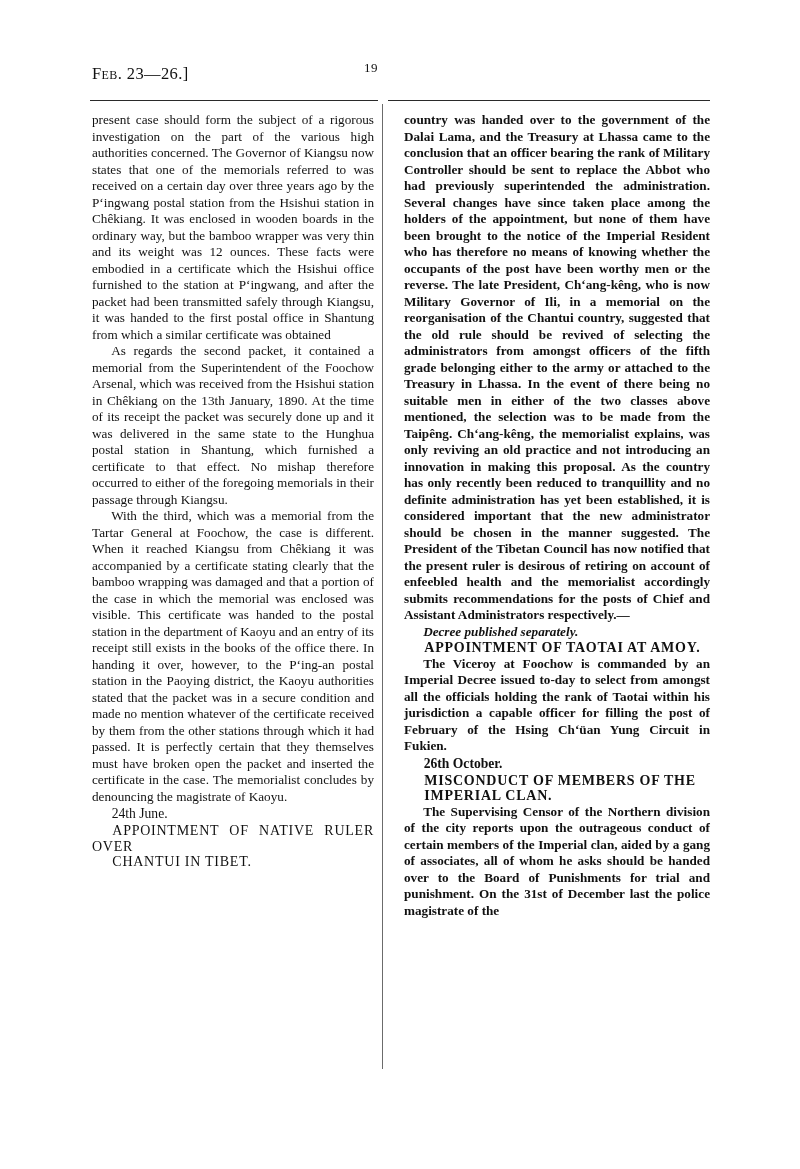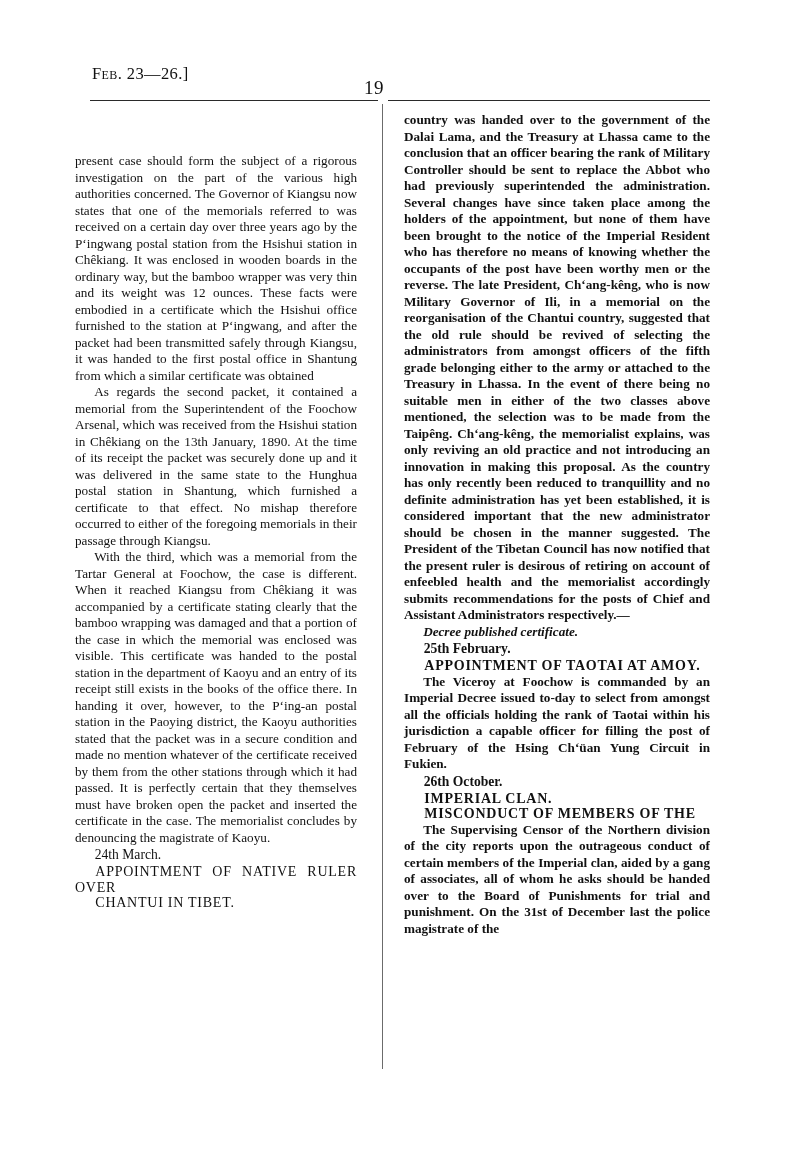--- a/index.html
+++ b/index.html
@@ -37,23 +37,22 @@
     top: 0;
     font-size: 16.5px;
     letter-spacing: 0.4px;
     white-space: nowrap;
     font-variant: small-caps;
   }
   .runhead-page {
     position: absolute;
     left: 272px;
     top: -4px;
-    font-size: 19px;
+    font-size: 13px;
     letter-spacing: 0.5px;
-    margin-top: 17px;
   }
 
   
   .toprule {
     position: absolute;
     top: 100px;
     height: 1px;
     background: #2a2a2a;
   }
   .toprule.left  { left: 90px;  width: 288px; }
@@ -73,21 +72,21 @@
   .col {
     position: absolute;
     top: 112px;
     font-size: 13.2px;
     line-height: 16.5px;
     text-align: justify;
     text-justify: inter-word;
     -webkit-hyphens: none;
     hyphens: none;
   }
-  .col.left  { left: 75px;  width: 282px; margin-top: 41px; }
+  .col.left  { left: 92px;  width: 282px; }
   .col.right { left: 404px; width: 306px; font-weight: bold; }
 
   .col p {
     margin: 0;
     text-indent: 1.45em;
     text-align: justify;
   }
   .col p.noindent { text-indent: 0; }
 
   
@@ -129,33 +128,32 @@
 
   <div class="toprule left"></div>
   <div class="toprule right"></div>
   <div class="colrule"></div>
 
   <div class="col left">
     <p class="noindent">present case should form the subject of a rigorous investigation on the part of the various high authorities concerned. The Governor of Kiangsu now states that one of the memorials referred to was received on a certain day over three years ago by the P‘ingwang postal station from the Hsishui station in Chêkiang. It was enclosed in wooden boards in the ordinary way, but the bamboo wrapper was very thin and its weight was 12 ounces. These facts were embodied in a certificate which the Hsishui office furnished to the station at P‘ingwang, and after the packet had been transmitted safely through Kiangsu, it was handed to the first postal office in Shantung from which a similar certificate was obtained</p>
     <p>As regards the second packet, it contained a memorial from the Superintendent of the Foochow Arsenal, which was received from the Hsishui station in Chêkiang on the 13th January, 1890. At the time of its receipt the packet was securely done up and it was delivered in the same state to the Hunghua postal station in Shantung, which furnished a certificate to that effect. No mishap therefore occurred to either of the foregoing memorials in their passage through Kiangsu.</p>
     <p>With the third, which was a memorial from the Tartar General at Foochow, the case is different.   When it reached Kiangsu from Chêkiang it was accompanied by a certificate stating clearly that the bamboo wrapping was damaged and that a portion of the case in which the memorial was enclosed was visible.  This certificate was handed to the postal station in the department of Kaoyu and an entry of its receipt still exists in the books of the office there. In handing it over, however, to the P‘ing-an postal station in the Paoying district, the Kaoyu authorities stated that the packet was in a secure condition and made no mention whatever of the certificate received by them from the other stations through which it had passed.  It is perfectly certain that they themselves must have broken open the packet and inserted the certificate in the case.   The memorialist concludes by denouncing the magistrate of Kaoyu.</p>
 
-    <p class="date-head">24th March.</p>
+    <p class="date-head">24th June.</p>
     <p class="sec-head">APPOINTMENT OF NATIVE RULER OVER</p>
     <p class="sec-head">CHANTUI IN TIBET.</p>
 
   </div>
 
   <div class="col right">
     <p class="noindent">country was handed over to the government of the Dalai Lama, and the Treasury at Lhassa came to the conclusion that an officer bearing the rank of Military Controller should be sent to replace the Abbot who had previously superintended the administration.  Several changes have since taken place among the holders of the appointment, but none of them have been brought to the notice of the Imperial Resident who has therefore no means of knowing whether the occupants of the post have been worthy men or the reverse.  The late President, Ch‘ang-kêng, who is now Military Governor of Ili, in a memorial on the reorganisation of the Chantui country,  suggested that the old rule should be revived of selecting the administrators from amongst officers of the fifth grade belonging either to the army or attached to the Treasury in Lhassa. In the event of there being no suitable men in either of the two classes above mentioned, the selection was to be made from the Taipêng.  Ch‘ang-kêng, the memorialist explains, was only reviving an old practice and not introducing an innovation in making this proposal.  As the country has only recently been reduced to tranquillity and no definite administration has yet been established, it is considered important that the new administrator should be chosen in the manner suggested.   The President of the Tibetan Council has now notified that the present ruler is desirous of retiring on account of enfeebled health and the memorialist accordingly submits recommendations for the posts of Chief and Assistant Administrators respectively.—</p>
-    <p class="decree-line">Decree published certificate.</p>
+    <p class="decree-line">Decree published separately.</p>
 
-    <p class="date-head">25th February.</p>
     <p class="sec-head">APPOINTMENT OF TAOTAI AT AMOY.</p>
     <p>The Viceroy at Foochow is commanded by an Imperial Decree issued to-day to select from amongst all the officials holding the rank of Taotai within his jurisdiction a capable officer for filling the post of February of the Hsing Ch‘üan Yung Circuit in Fukien.</p>
 
     <p class="date-head">26th October.</p>
+    <p class="sec-head">MISCONDUCT OF MEMBERS OF THE</p>
     <p class="sec-head">IMPERIAL CLAN.</p>
-    <p class="sec-head">MISCONDUCT OF MEMBERS OF THE</p>
     <p>The Supervising Censor of the Northern division of the city reports upon the outrageous conduct of certain members of the Imperial clan, aided by a gang of associates, all of whom he asks should be handed over to the Board of Punishments for trial and punishment.  On the 31st of December last the police magistrate of the</p>
   </div>
 
 </div>
 
 </body></html>

